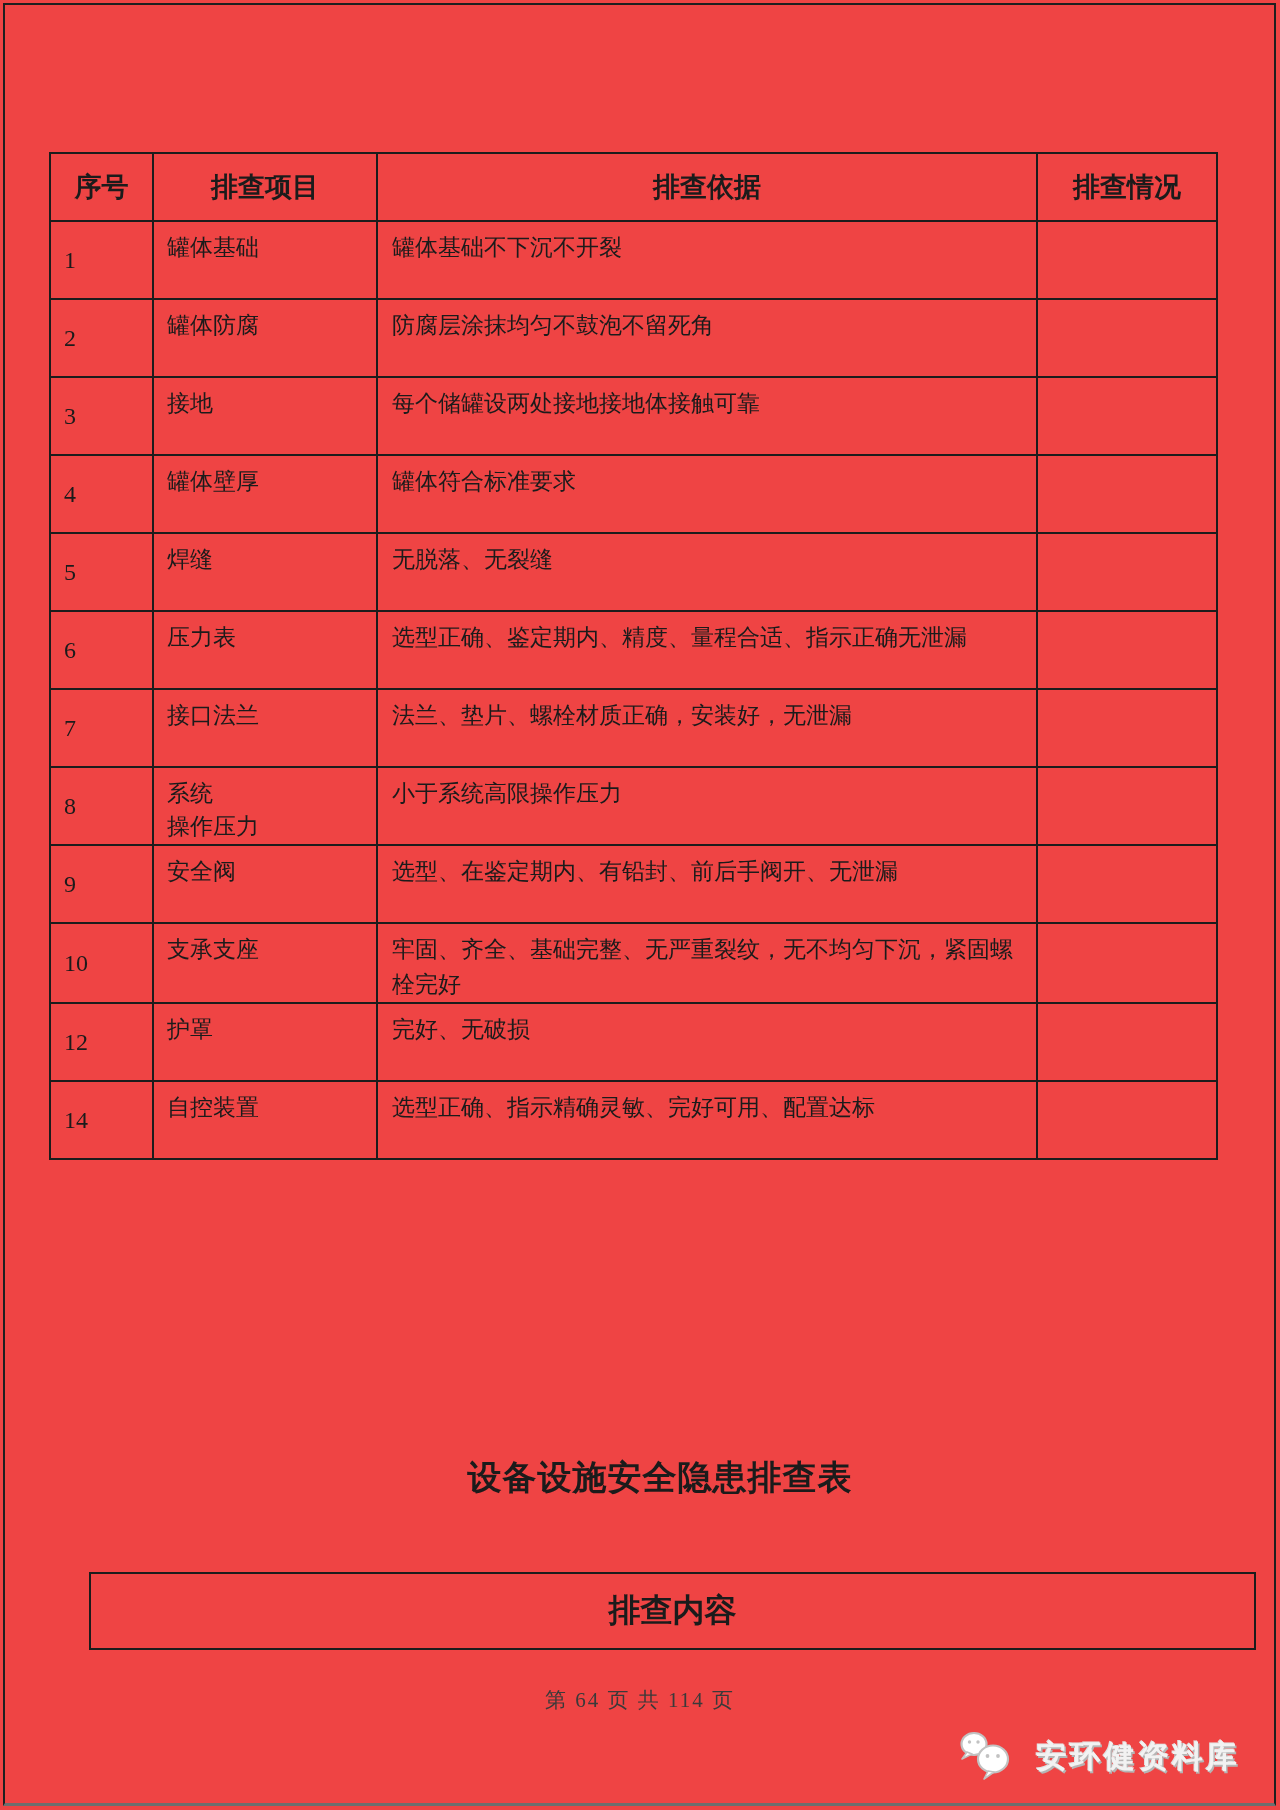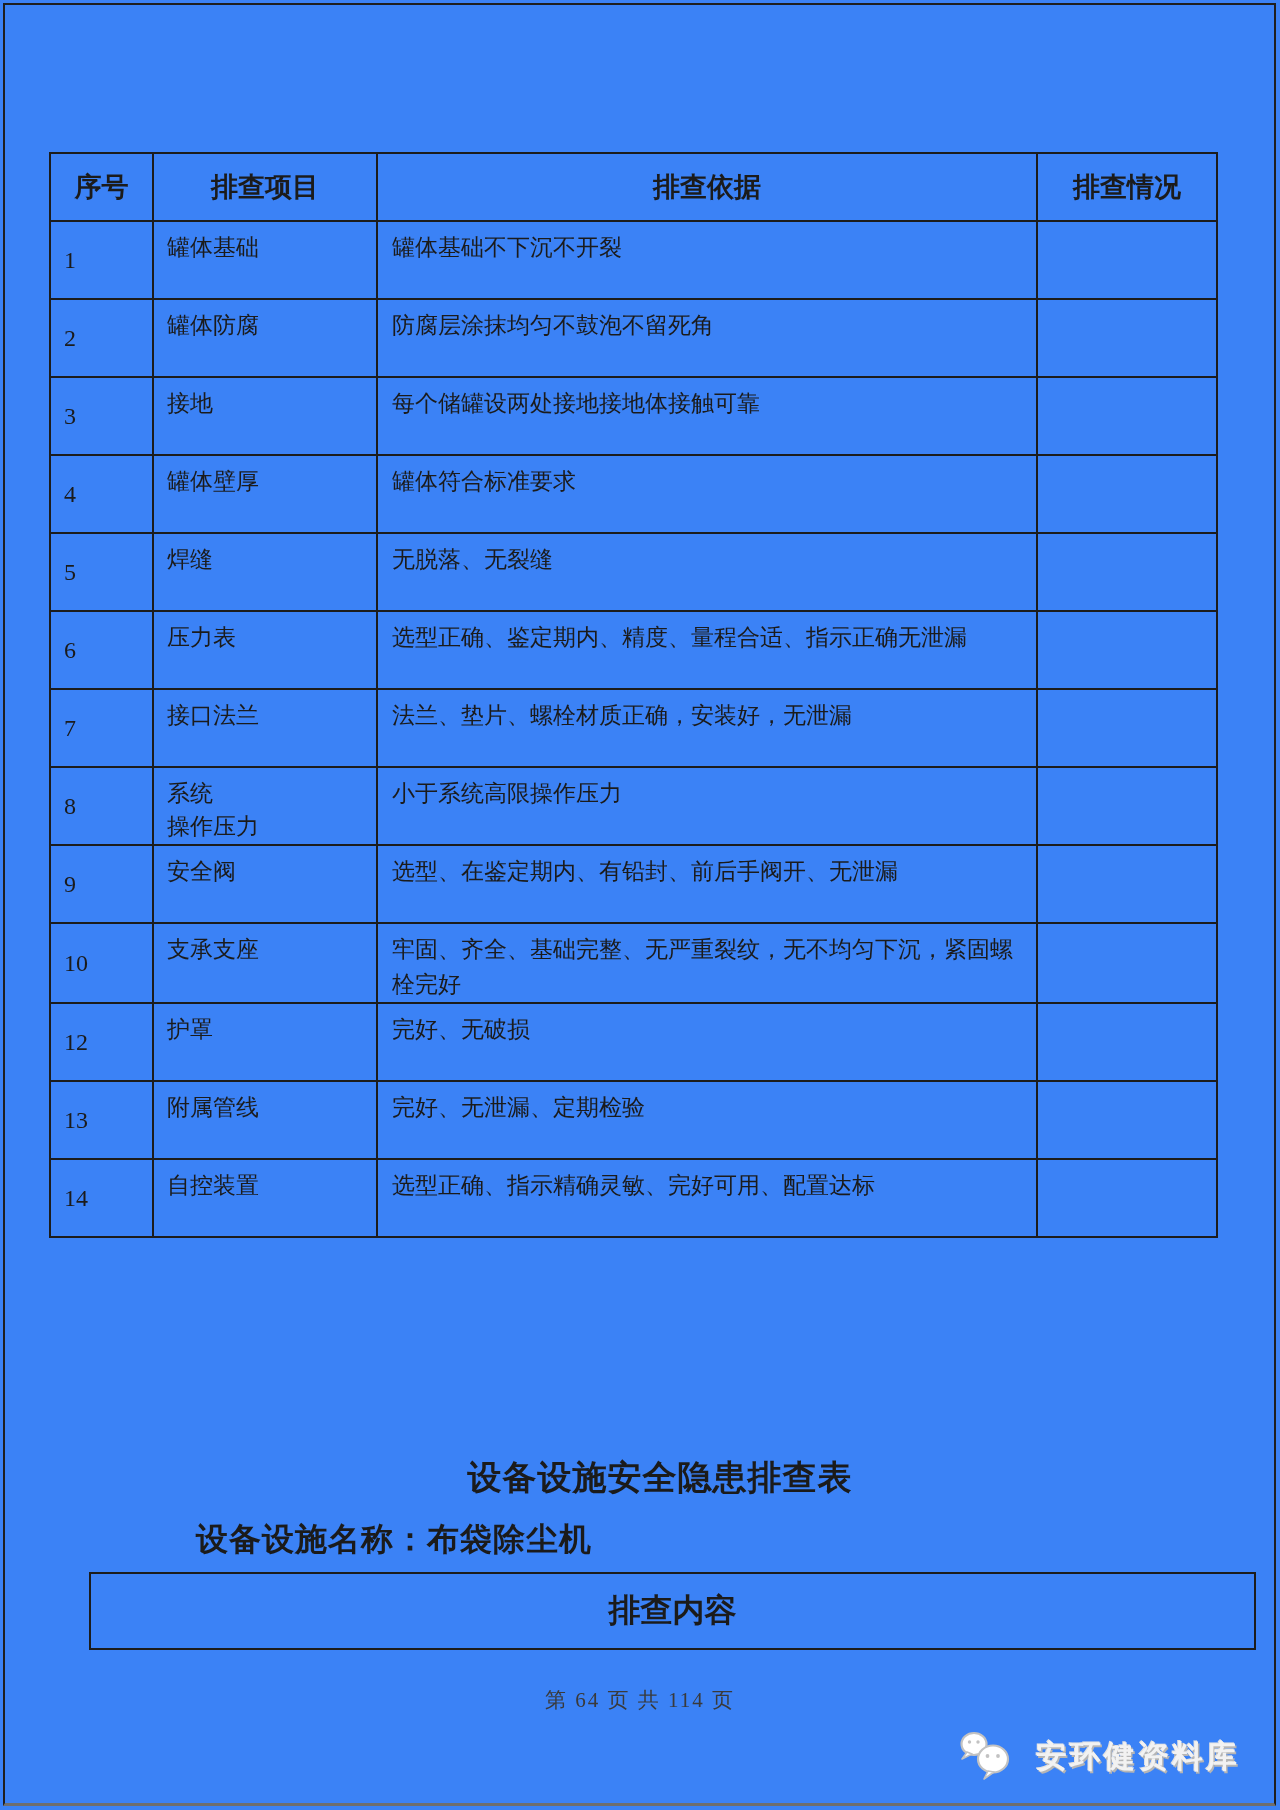--- a/index.html
+++ b/index.html
@@ -1,19 +1,19 @@
 <!DOCTYPE html>
 <html><head>
 <meta charset="utf-8">
 <style>
   html,body{margin:0;padding:0;background:#ffffff;}
   .page{
     position:relative;
     width:1280px;height:1810px;
-    background:#3b82f6;
+    background:#ef4444;
     font-family:"Liberation Serif", serif;
     color:#1b1b1b;
     overflow:hidden;
   }
   .frame{
     position:absolute;
     left:3px;top:3px;right:4px;bottom:4px;
     border:2px solid #1f1f1f;
     border-bottom:3px solid #6e6e6e;
     pointer-events:none;
@@ -189,37 +189,30 @@
         <td class="c-basis">牢固、齐全、基础完整、无严重裂纹，无不均匀下沉，紧固螺栓完好</td>
         <td class="c-status"></td>
       </tr>
       <tr>
         <td class="c-no">12</td>
         <td class="c-item">护罩</td>
         <td class="c-basis">完好、无破损</td>
         <td class="c-status"></td>
       </tr>
       <tr>
-        <td class="c-no">13</td>
-        <td class="c-item">附属管线</td>
-        <td class="c-basis">完好、无泄漏、定期检验</td>
-        <td class="c-status"></td>
-      </tr>
-      <tr>
         <td class="c-no">14</td>
         <td class="c-item">自控装置</td>
         <td class="c-basis">选型正确、指示精确灵敏、完好可用、配置达标</td>
         <td class="c-status"></td>
       </tr>
     </tbody>
   </table>
 
   <div class="section-title">设备设施安全隐患排查表</div>
 
-  <div class="equipment-line"><span>设备设施名称：</span><span>布袋除尘机</span></div>
 
   <table class="content-table">
     <tbody>
       <tr>
         <td>排查内容</td>
       </tr>
     </tbody>
   </table>
 
   <div class="page-footer">第 64 页 共 114 页</div>

